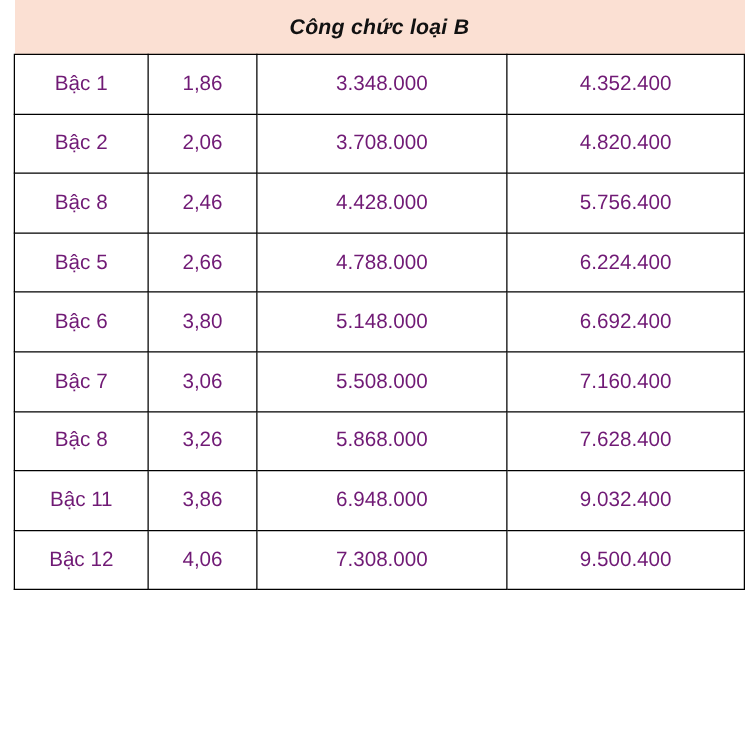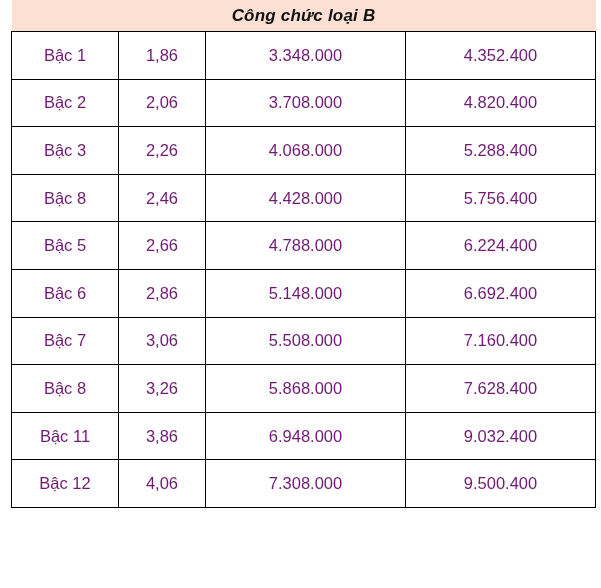--- a/index.html
+++ b/index.html
@@ -36,21 +36,21 @@
     vertical-align: middle;
   }
 
   
   tr.table-header-row th {
     background: #fbe0d3;
     border-top: none;
     border-left: none;
     border-right: none;
     border-bottom: 1.6px solid #000000;
-    height: 31px;
+    height: 43px;
     font-size: 17px;
     font-weight: bold;
     font-style: italic;
     letter-spacing: 0.2px;
     color: #111111;
   }
 
   
   col.col-grade { width: 107px; }
   col.col-coefficient { width: 87px; }
@@ -93,40 +93,34 @@
           <td class="cell-old-salary">3.348.000</td>
           <td class="cell-new-salary">4.352.400</td>
         </tr>
         <tr class="data-row">
           <td class="cell-grade">Bậc 2</td>
           <td class="cell-coefficient">2,06</td>
           <td class="cell-old-salary">3.708.000</td>
           <td class="cell-new-salary">4.820.400</td>
         </tr>
         <tr class="data-row">
-          <td class="cell-grade">Bậc 3</td>
-          <td class="cell-coefficient">2,26</td>
-          <td class="cell-old-salary">4.068.000</td>
-          <td class="cell-new-salary">5.288.400</td>
-        </tr>
-        <tr class="data-row">
           <td class="cell-grade">Bậc 8</td>
           <td class="cell-coefficient">2,46</td>
           <td class="cell-old-salary">4.428.000</td>
           <td class="cell-new-salary">5.756.400</td>
         </tr>
         <tr class="data-row">
           <td class="cell-grade">Bậc 5</td>
           <td class="cell-coefficient">2,66</td>
           <td class="cell-old-salary">4.788.000</td>
           <td class="cell-new-salary">6.224.400</td>
         </tr>
         <tr class="data-row">
           <td class="cell-grade">Bậc 6</td>
-          <td class="cell-coefficient">2,86</td>
+          <td class="cell-coefficient">3,80</td>
           <td class="cell-old-salary">5.148.000</td>
           <td class="cell-new-salary">6.692.400</td>
         </tr>
         <tr class="data-row">
           <td class="cell-grade">Bậc 7</td>
           <td class="cell-coefficient">3,06</td>
           <td class="cell-old-salary">5.508.000</td>
           <td class="cell-new-salary">7.160.400</td>
         </tr>
         <tr class="data-row">

